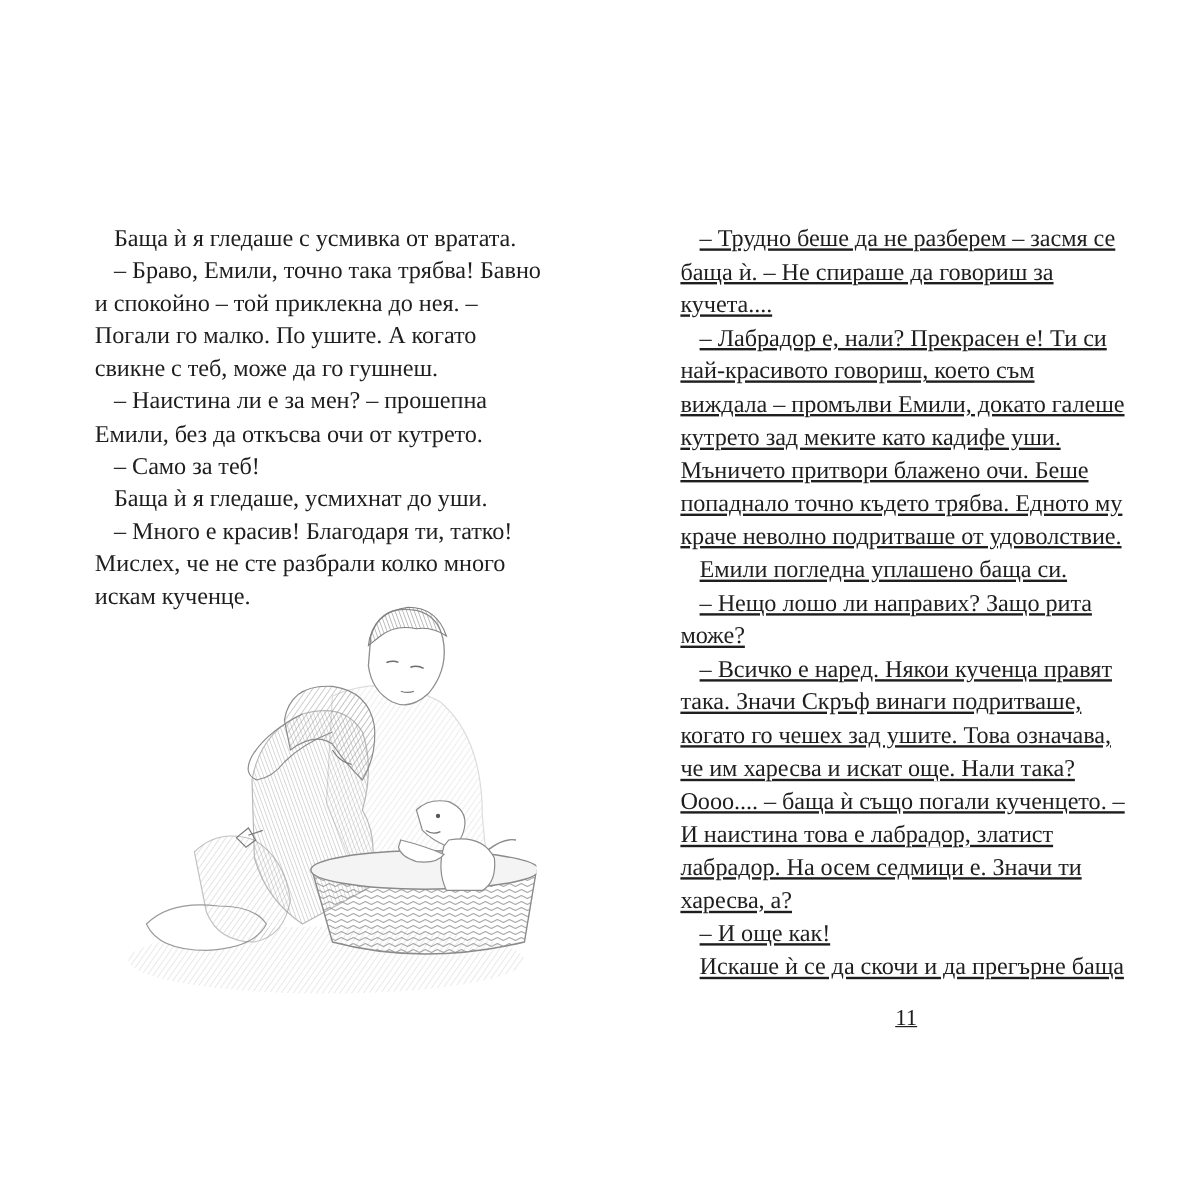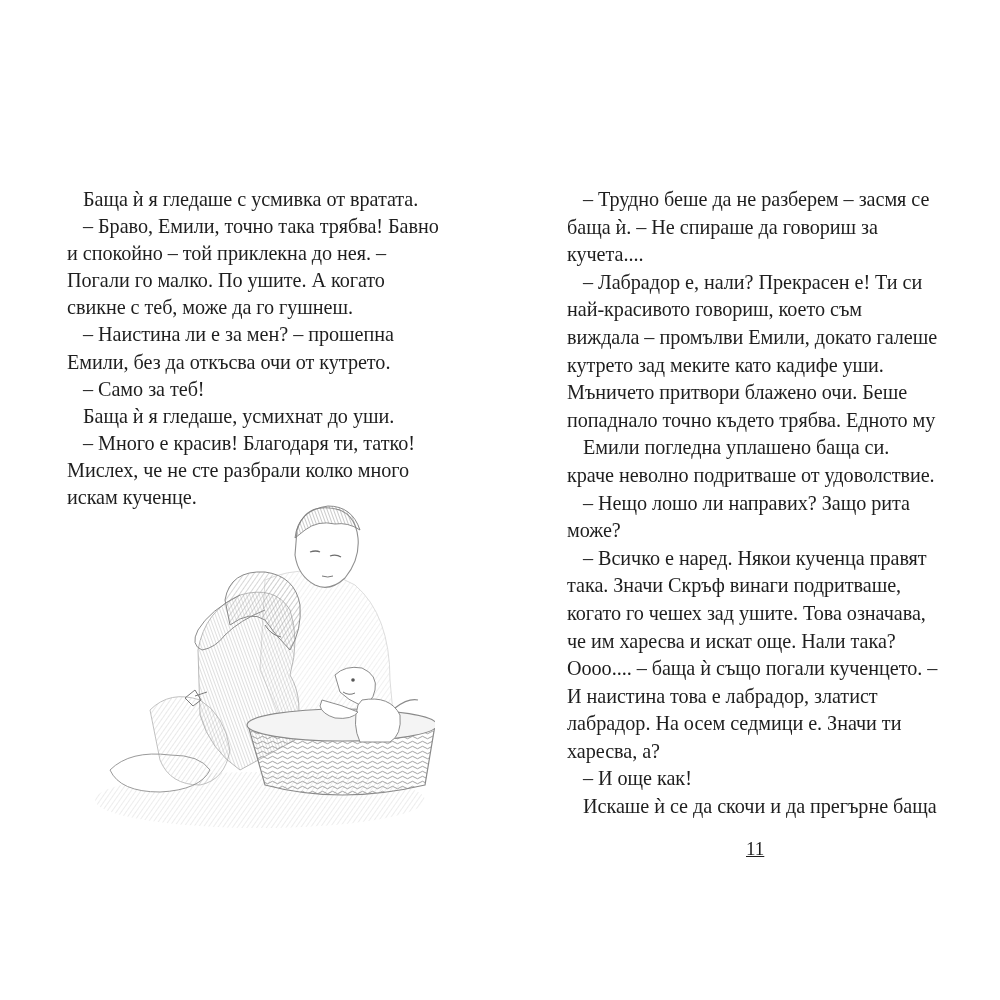--- a/index.html
+++ b/index.html
@@ -13,32 +13,32 @@
     position: relative;
     overflow: hidden;
     font-family: "Liberation Serif", "DejaVu Serif", serif;
     color: #1e1e1e;
   }
   .page {
     position: absolute;
     top: 0;
     height: 1000px;
   }
-  .page-left { left: 0; width: 500px; }
+  .page-left { left: 12px; width: 500px; }
   .page-right { left: 500px; width: 500px; }
 
   .column {
     position: absolute;
     font-size: 20.2px;
     line-height: 27.1px;
     letter-spacing: -0.05px;
     white-space: nowrap;
   }
   .col-left { left: 67px; top: 186px; width: 390px; }
-  .col-right { left: 67px; top: 186px; width: 380px; }
+  .col-right { left: 67px; top: 186px; width: 380px; text-decoration: underline; }
 
   .line {
     display: block;
     height: 27.6px;
   }
   .col-left .line { height: 27.1px; }
   .line.indent { padding-left: 16px; }
 
   .page-number {
     position: absolute;
@@ -135,22 +135,22 @@
   <div class="column col-right">
     <span class="line indent">– Трудно беше да не разберем – засмя се</span>
     <span class="line">баща ѝ. – Не спираше да говориш за</span>
     <span class="line">кучета....</span>
     <span class="line indent">– Лабрадор е, нали? Прекрасен е! Ти си</span>
     <span class="line">най-красивото говориш, което съм</span>
     <span class="line">виждала – промълви Емили, докато галеше</span>
     <span class="line">кутрето зад меките като кадифе уши.</span>
     <span class="line">Мъничето притвори блажено очи. Беше</span>
     <span class="line">попаднало точно където трябва. Едното му</span>
+    <span class="line">краче неволно подритваше от удоволствие.</span>
     <span class="line indent">Емили погледна уплашено баща си.</span>
-    <span class="line">краче неволно подритваше от удоволствие.</span>
     <span class="line indent">– Нещо лошо ли направих? Защо рита</span>
     <span class="line">може?</span>
     <span class="line indent">– Всичко е наред. Някои кученца правят</span>
     <span class="line">така. Значи Скръф винаги подритваше,</span>
     <span class="line">когато го чешех зад ушите. Това означава,</span>
     <span class="line">че им харесва и искат още. Нали така?</span>
     <span class="line">Оооо.... – баща ѝ също погали кученцето. –</span>
     <span class="line">И наистина това е лабрадор, златист</span>
     <span class="line">лабрадор. На осем седмици е. Значи ти</span>
     <span class="line">харесва, а?</span>

